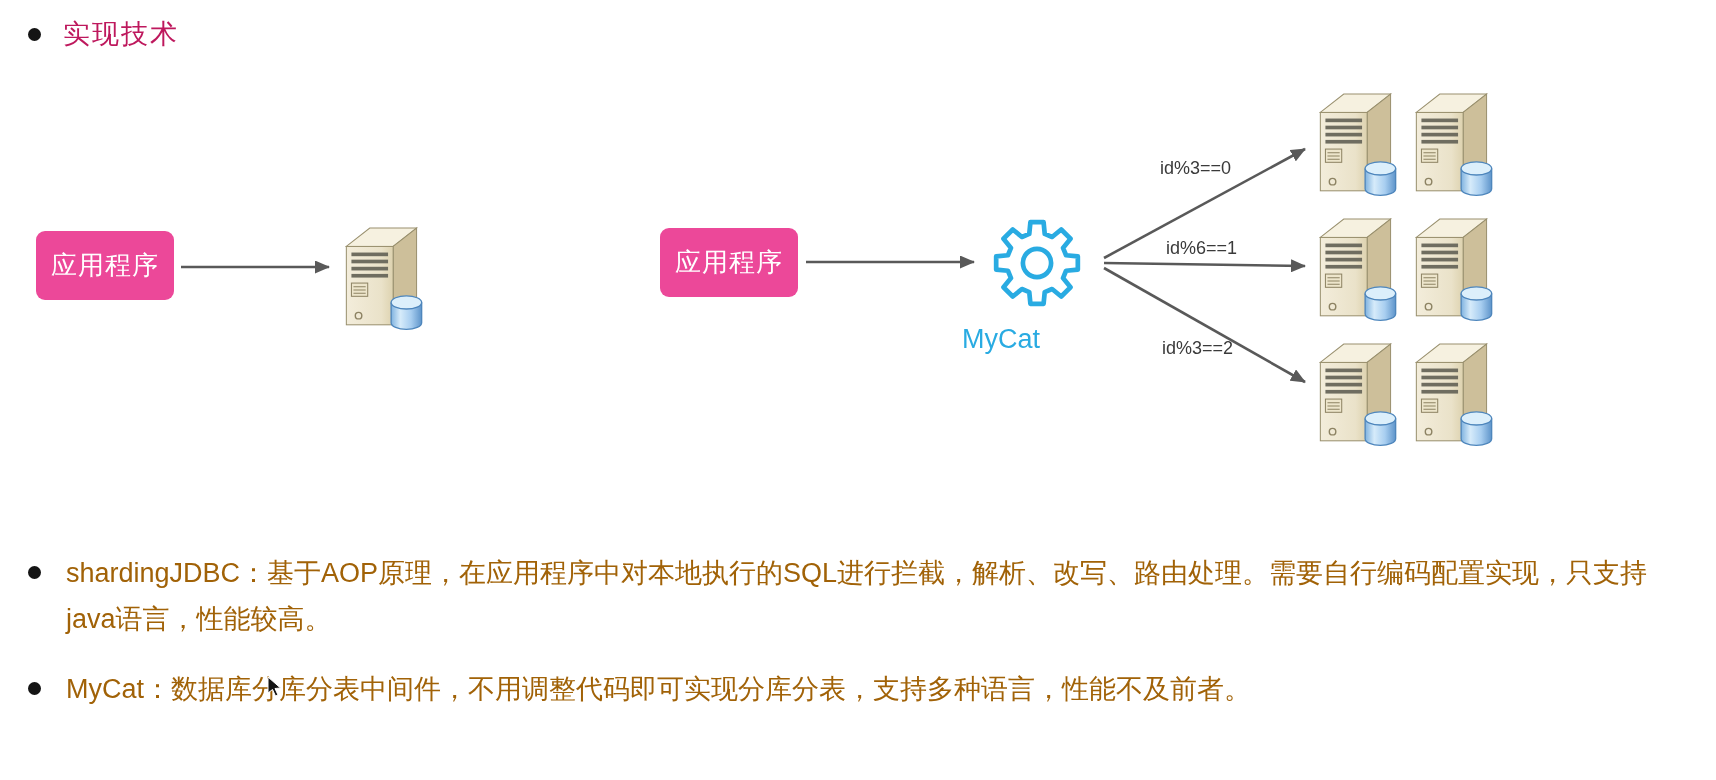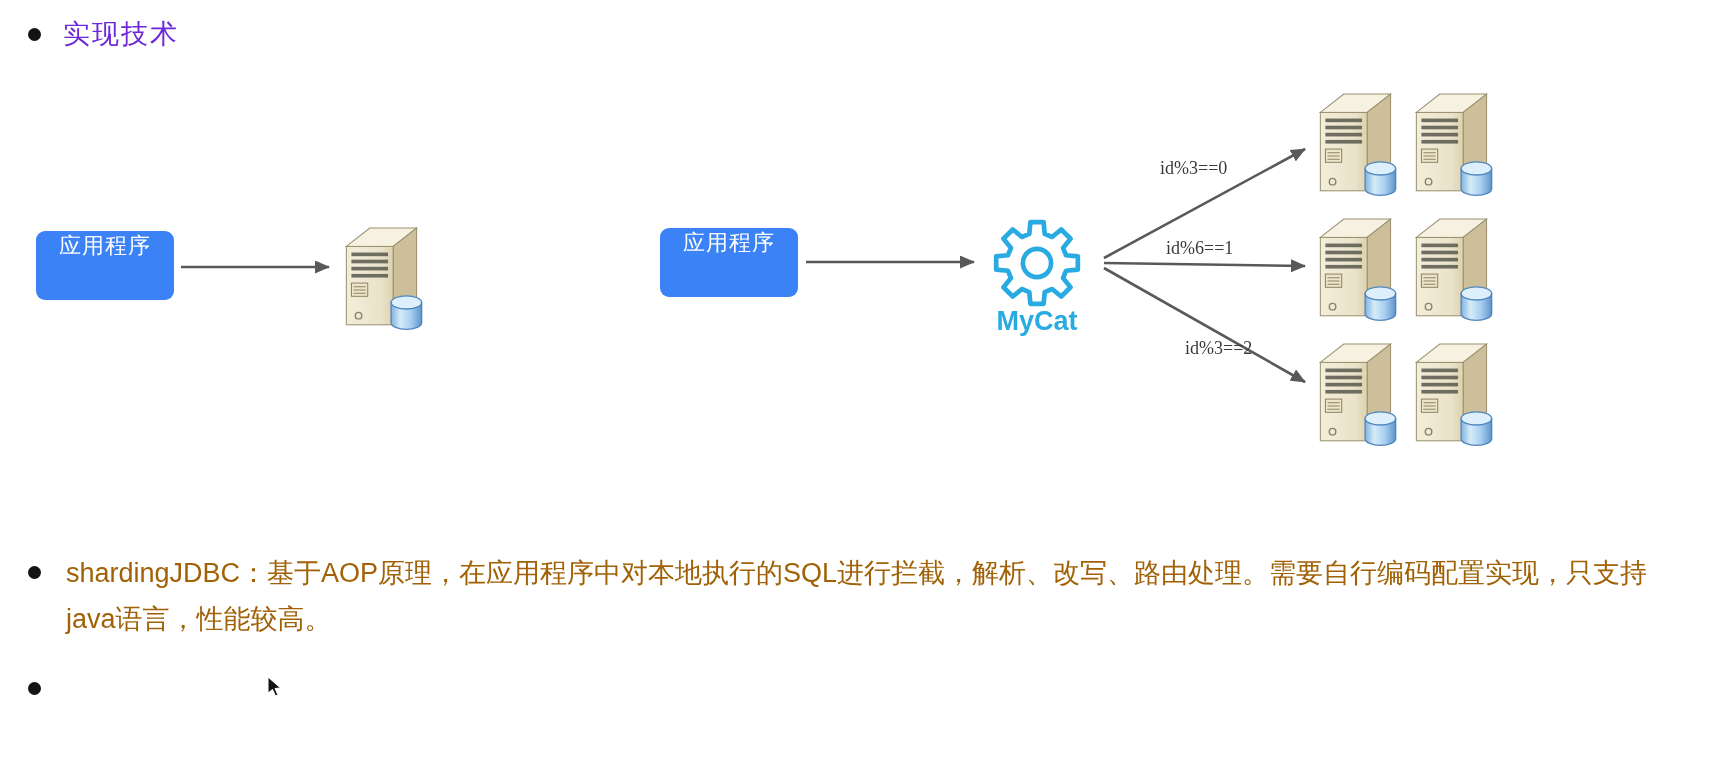--- a/index.html
+++ b/index.html
@@ -10,48 +10,48 @@
     position: relative;
     width: 1716px;
     height: 780px;
     background: #ffffff;
     overflow: hidden;
   }
 
   
   .heading { position: absolute; left: 28px; top: 16px; display: flex; align-items: center; gap: 22px; }
   .heading .dot { width: 13px; height: 13px; border-radius: 50%; background: #141414; flex: 0 0 auto; }
-  .heading-text { font-size: 27px; color: #6d28d9; font-weight: 500; letter-spacing: 2px; }
+  .heading-text { font-size: 27px; color: #be185d; font-weight: 500; letter-spacing: 2px; }
 
   
   .arrow-layer { position: absolute; left: 0; top: 0; width: 1716px; height: 780px; pointer-events: none; }
 
   
   .app-box {
     position: absolute;
     width: 138px; height: 69px;
-    background: #3b82f6;
+    background: #ec4899;
     border-radius: 9px;
-    display: flex; justify-content: center;
-    color: #ffffff; font-size: 22px; letter-spacing: 1px;
+    display: flex; align-items: center; justify-content: center;
+    color: #ffffff; font-size: 26px; letter-spacing: 1px;
   }
 
   
   .server { position: absolute; width: 92px; height: 114px; }
 
   
   .gear { position: absolute; left: 990px; top: 216px; width: 94px; height: 94px; }
   .gear-path { fill: #ffffff; stroke: #29ABE2; stroke-width: 5; stroke-linejoin: round; }
   .mycat-label {
-    position: absolute; left: 962px; top: 306px; width: 150px;
-    text-align: center; font-size: 27px; font-weight: bold; color: #29ABE2;
+    position: absolute; left: 962px; top: 324px; width: 150px;
+    text-align: left; font-size: 27px; font-weight: normal; color: #29ABE2;
   }
 
   
-  .branch-label { position: absolute; font-size: 18px; color: #3a3a3a; font-family: Liberation Serif, serif; }
+  .branch-label { position: absolute; font-size: 18px; color: #3a3a3a; }
 
   
   .notes { position: absolute; left: 28px; top: 550px; width: 1636px; list-style: none; }
   .note {
     position: relative; padding-left: 38px;
     font-size: 27px; line-height: 46px; color: #a16207;
     margin-bottom: 24px;
   }
   .note-dot { position: absolute; left: 0; top: 16px; width: 13px; height: 13px; border-radius: 50%; background: #141414; }
 
@@ -128,21 +128,21 @@
   </div>
 
   <svg class="gear" viewBox="0 0 100 100">
     <path id="gear-teeth" class="gear-path" d="M80.92 41.77 L93.44 42.99 L93.44 57.01 L80.92 58.23 L77.68 66.05 L85.67 75.76 L75.76 85.67 L66.05 77.68 L58.23 80.92 L57.01 93.44 L42.99 93.44 L41.77 80.92 L33.95 77.68 L24.24 85.67 L14.33 75.76 L22.32 66.05 L19.08 58.23 L6.56 57.01 L6.56 42.99 L19.08 41.77 L22.32 33.95 L14.33 24.24 L24.24 14.33 L33.95 22.32 L41.77 19.08 L42.99 6.56 L57.01 6.56 L58.23 19.08 L66.05 22.32 L75.76 14.33 L85.67 24.24 L77.68 33.95 Z"></path>
     <circle class="gear-path" cx="50" cy="50" r="15"></circle>
   </svg>
   <div class="mycat-label">MyCat</div>
 
   <div class="branch-label" style="left:1160px; top:158px;">id%3==0</div>
   <div class="branch-label" style="left:1166px; top:238px;">id%6==1</div>
-  <div class="branch-label" style="left:1162px; top:338px;margin-left:23px;">id%3==2</div>
+  <div class="branch-label" style="left:1162px; top:338px;">id%3==2</div>
 
   <svg class="server" style="left:1312px; top:88px;">
       <use href="#server-icon"></use>
     </svg>
   <svg class="server" style="left:1408px; top:88px;">
       <use href="#server-icon"></use>
     </svg>
   <svg class="server" style="left:1312px; top:213px;">
       <use href="#server-icon"></use>
     </svg>
@@ -156,20 +156,21 @@
       <use href="#server-icon"></use>
     </svg>
 
   <ul class="notes">
     <li class="note">
       <span class="note-dot"></span>
       <span class="note-text">shardingJDBC：基于AOP原理，在应用程序中对本地执行的SQL进行拦截，解析、改写、路由处理。需要自行编码配置实现，只支持java语言，性能较高。</span>
     </li>
     <li class="note">
       <span class="note-dot"></span>
+      <span class="note-text">MyCat：数据库分库分表中间件，不用调整代码即可实现分库分表，支持多种语言，性能不及前者。</span>
     </li>
   </ul>
 
   <svg class="cursor" viewBox="0 0 14 22">
     <path d="M1,1 L1,17 L5.5,13.5 L8.5,20 L11,19 L8,12.5 L13.5,12 Z" fill="#141414" stroke="#ffffff" stroke-width="1"></path>
   </svg>
 
 </div>
 
 </body></html>

